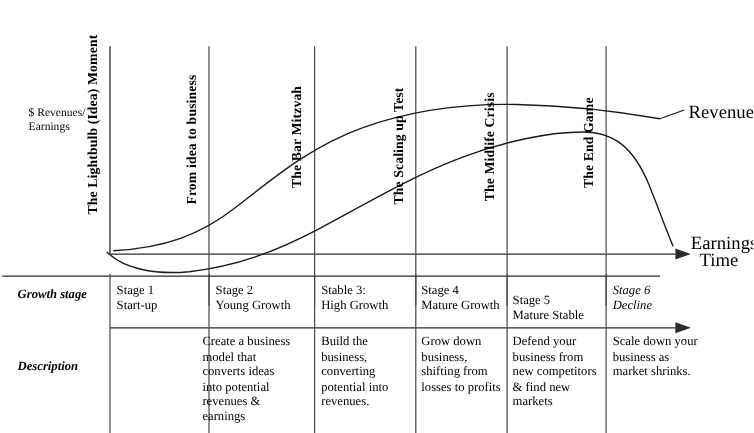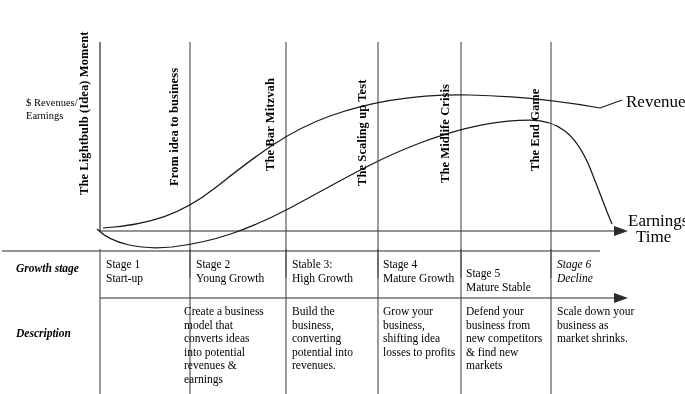--- a/index.html
+++ b/index.html
@@ -162,18 +162,18 @@
 High Growth</div>
     <div class="cell" style="left:383px; top:9px; width:78px;">Stage 4
 Mature Growth</div>
     <div class="cell" style="left:466px; top:5px; width:86px;margin-top:13px;">Stage 5
 Mature Stable</div>
     <div class="cell" style="left:557px; top:9px; width:80px;font-style:italic;">Stage 6
 Decline</div>
 
     <div class="cell" style="left:184px; top:56px; width:86px;">Create a business model that converts ideas into potential revenues &amp; earnings</div>
     <div class="cell" style="left:292px; top:56px; width:82px;">Build the business, converting potential into revenues.</div>
-    <div class="cell" style="left:383px; top:56px; width:76px;">Grow your business, shifting idea losses to profits</div>
+    <div class="cell" style="left:383px; top:56px; width:76px;">Grow down business, shifting from losses to profits</div>
     <div class="cell" style="left:466px; top:56px; width:84px;">Defend your business from new competitors &amp; find new markets</div>
     <div class="cell" style="left:557px; top:56px; width:80px;">Scale down your business as market shrinks.</div>
   </div>
 
 </div>
 
 </body></html>

